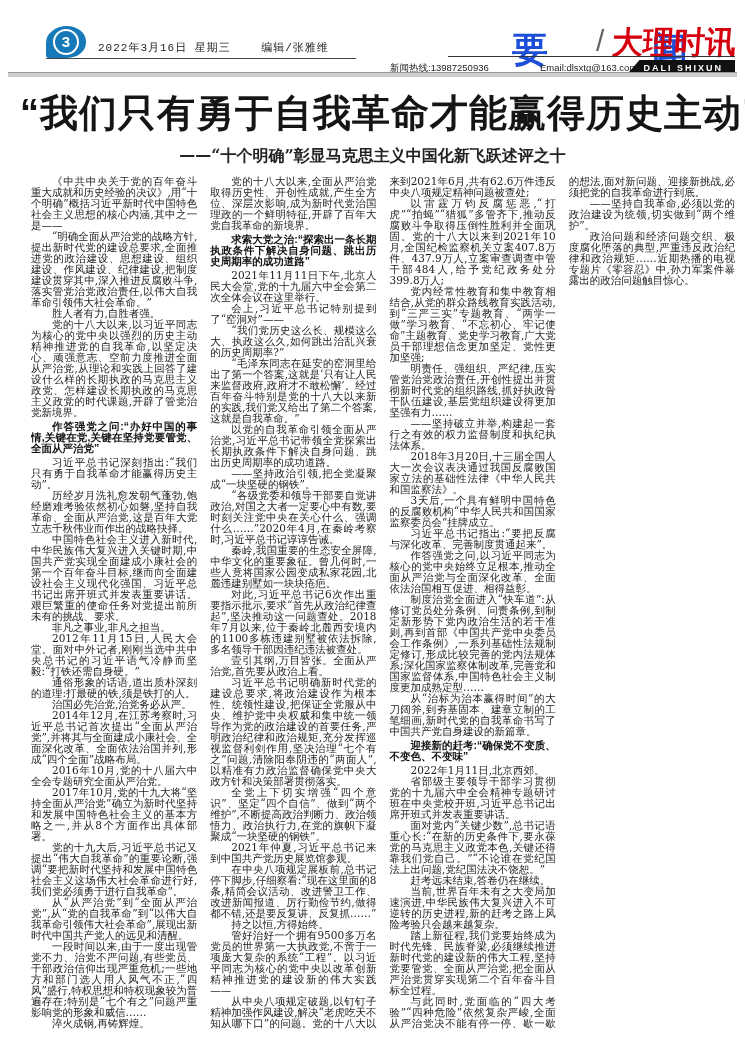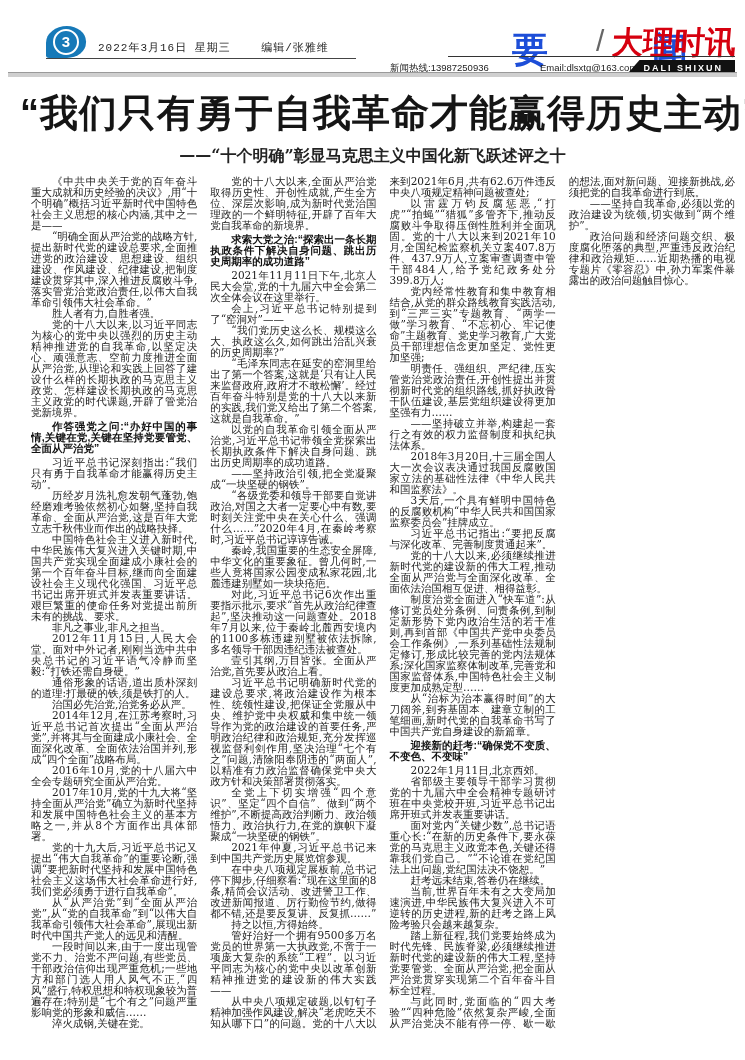--- a/index.html
+++ b/index.html
@@ -86,21 +86,21 @@
       <p class="para">非凡之事业,非凡之担当。</p>
       <p class="para">2012年11月15日,人民大会堂。面对中外记者,刚刚当选中共中央总书记的习近平语气冷静而坚毅:“打铁还需自身硬。”</p>
       <p class="para">通俗形象的话语,道出质朴深刻的道理:打最硬的铁,须是铁打的人。</p>
       <p class="para">治国必先治党,治党务必从严。</p>
       <p class="para">2014年12月,在江苏考察时,习近平总书记首次提出“全面从严治党”,并将其与全面建成小康社会、全面深化改革、全面依法治国并列,形成“四个全面”战略布局。</p>
       <p class="para">2016年10月,党的十八届六中全会专题研究全面从严治党。</p>
       <p class="para">2017年10月,党的十九大将“坚持全面从严治党”确立为新时代坚持和发展中国特色社会主义的基本方略之一,并从8个方面作出具体部署。</p>
       <p class="para">党的十九大后,习近平总书记又提出“伟大自我革命”的重要论断,强调“要把新时代坚持和发展中国特色社会主义这场伟大社会革命进行好,我们党必须勇于进行自我革命”。</p>
       <p class="para">从“从严治党”到“全面从严治党”,从“党的自我革命”到“以伟大自我革命引领伟大社会革命”,展现出新时代中国共产党人的远见和清醒。</p>
       <p class="para">一段时间以来,由于一度出现管党不力、治党不严问题,有些党员、干部政治信仰出现严重危机;一些地方和部门选人用人风气不正,“四风”盛行,特权思想和特权现象较为普遍存在;特别是“七个有之”问题严重影响党的形象和威信……</p>
-      <p class="para">淬火成钢,关键在党。</p>
+      <p class="para">淬火成钢,再铸辉煌。</p>
       <p class="para">党的十八大以来,全面从严治党取得历史性、开创性成就,产生全方位、深层次影响,成为新时代党治国理政的一个鲜明特征,开辟了百年大党自我革命的新境界。</p>
       <p class="sec-head">求索大党之治:“探索出一条长期执政条件下解决自身问题、跳出历史周期率的成功道路”</p>
       <p class="para">2021年11月11日下午,北京人民大会堂,党的十九届六中全会第二次全体会议在这里举行。</p>
       <p class="para">会上,习近平总书记特别提到了“窑洞对”——</p>
       <p class="para">“我们党历史这么长、规模这么大、执政这么久,如何跳出治乱兴衰的历史周期率?”</p>
       <p class="para">“毛泽东同志在延安的窑洞里给出了第一个答案,这就是‘只有让人民来监督政府,政府才不敢松懈’。经过百年奋斗特别是党的十八大以来新的实践,我们党又给出了第二个答案,这就是自我革命。”</p>
       <p class="para">以党的自我革命引领全面从严治党,习近平总书记带领全党探索出长期执政条件下解决自身问题、跳出历史周期率的成功道路。</p>
       <p class="para">——坚持政治引领,把全党凝聚成“一块坚硬的钢铁”。</p>
       <p class="para">“各级党委和领导干部要自觉讲政治,对国之大者一定要心中有数,要时刻关注党中央在关心什么、强调什么……”2020年4月,在秦岭考察时,习近平总书记谆谆告诫。</p>
       <p class="para">秦岭,我国重要的生态安全屏障,中华文化的重要象征。曾几何时,一些人竟将国家公园变成私家花园,北麓违建别墅如一块块疮疤。</p>
@@ -113,21 +113,21 @@
       <p class="para">持之以恒,方得始终。</p>
       <p class="para">管好治好一个拥有9500多万名党员的世界第一大执政党,不啻于一项庞大复杂的系统“工程”。以习近平同志为核心的党中央以改革创新精神推进党的建设新的伟大实践——</p>
       <p class="para">从中央八项规定破题,以钉钉子精神加强作风建设,解决“老虎吃天不知从哪下口”的问题。党的十八大以来到2021年6月,共有62.6万件违反中央八项规定精神问题被查处;</p>
       <p class="para">以雷霆万钧反腐惩恶,“打虎”“拍蝇”“猎狐”多管齐下,推动反腐败斗争取得压倒性胜利并全面巩固。党的十八大以来到2021年10月,全国纪检监察机关立案407.8万件、437.9万人,立案审查调查中管干部484人,给予党纪政务处分399.8万人;</p>
       <p class="para">党内经常性教育和集中教育相结合,从党的群众路线教育实践活动,到“三严三实”专题教育、“两学一做”学习教育、“不忘初心、牢记使命”主题教育、党史学习教育,广大党员干部理想信念更加坚定、党性更加坚强;</p>
       <p class="para">明责任、强组织、严纪律,压实管党治党政治责任,开创性提出并贯彻新时代党的组织路线,抓好执政骨干队伍建设,基层党组织建设得更加坚强有力……</p>
       <p class="para">——坚持破立并举,构建起一套行之有效的权力监督制度和执纪执法体系。</p>
       <p class="para">2018年3月20日,十三届全国人大一次会议表决通过我国反腐败国家立法的基础性法律《中华人民共和国监察法》。</p>
       <p class="para">3天后,一个具有鲜明中国特色的反腐败机构“中华人民共和国国家监察委员会”挂牌成立。</p>
       <p class="para">习近平总书记指出:“要把反腐与深化改革、完善制度贯通起来”。</p>
-      <p class="para">党的十八大以来,必须继续推进新时代党的建设新的伟大工程,推动全面从严治党与全面深化改革、全面依法治国相互促进、相得益彰。</p>
+      <p class="para">作答强党之问,以习近平同志为核心的党中央始终立足根本,推动全面从严治党与全面深化改革、全面依法治国相互促进、相得益彰。</p>
       <p class="para">制度治党全面进入“快车道”:从修订党员处分条例、问责条例,到制定新形势下党内政治生活的若干准则,再到首部《中国共产党中央委员会工作条例》,一系列基础性法规制定修订,形成比较完善的党内法规体系;深化国家监察体制改革,完善党和国家监督体系,中国特色社会主义制度更加成熟定型……</p>
       <p class="para">从“治标为治本赢得时间”的大刀阔斧,到夯基固本、建章立制的工笔细画,新时代党的自我革命书写了中国共产党自身建设的新篇章。</p>
       <p class="sec-head">迎接新的赶考:“确保党不变质、不变色、不变味”</p>
       <p class="para">2022年1月11日,北京西郊。</p>
       <p class="para">省部级主要领导干部学习贯彻党的十九届六中全会精神专题研讨班在中央党校开班,习近平总书记出席开班式并发表重要讲话。</p>
       <p class="para">面对党内“关键少数”,总书记语重心长:“在新的历史条件下,要永葆党的马克思主义政党本色,关键还得靠我们党自己。”“不论谁在党纪国法上出问题,党纪国法决不饶恕。”</p>
       <p class="para">赶考远未结束,答卷仍在继续。</p>
       <p class="para">当前,世界百年未有之大变局加速演进,中华民族伟大复兴进入不可逆转的历史进程,新的赶考之路上风险考验只会越来越复杂。</p>
       <p class="para">踏上新征程,我们党要始终成为时代先锋、民族脊梁,必须继续推进新时代党的建设新的伟大工程,坚持党要管党、全面从严治党,把全面从严治党贯穿实现第二个百年奋斗目标全过程。</p>
       <p class="para">与此同时,党面临的“四大考验”“四种危险”依然复杂严峻,全面从严治党决不能有停一停、歇一歇的想法,面对新问题、迎接新挑战,必须把党的自我革命进行到底。</p>

